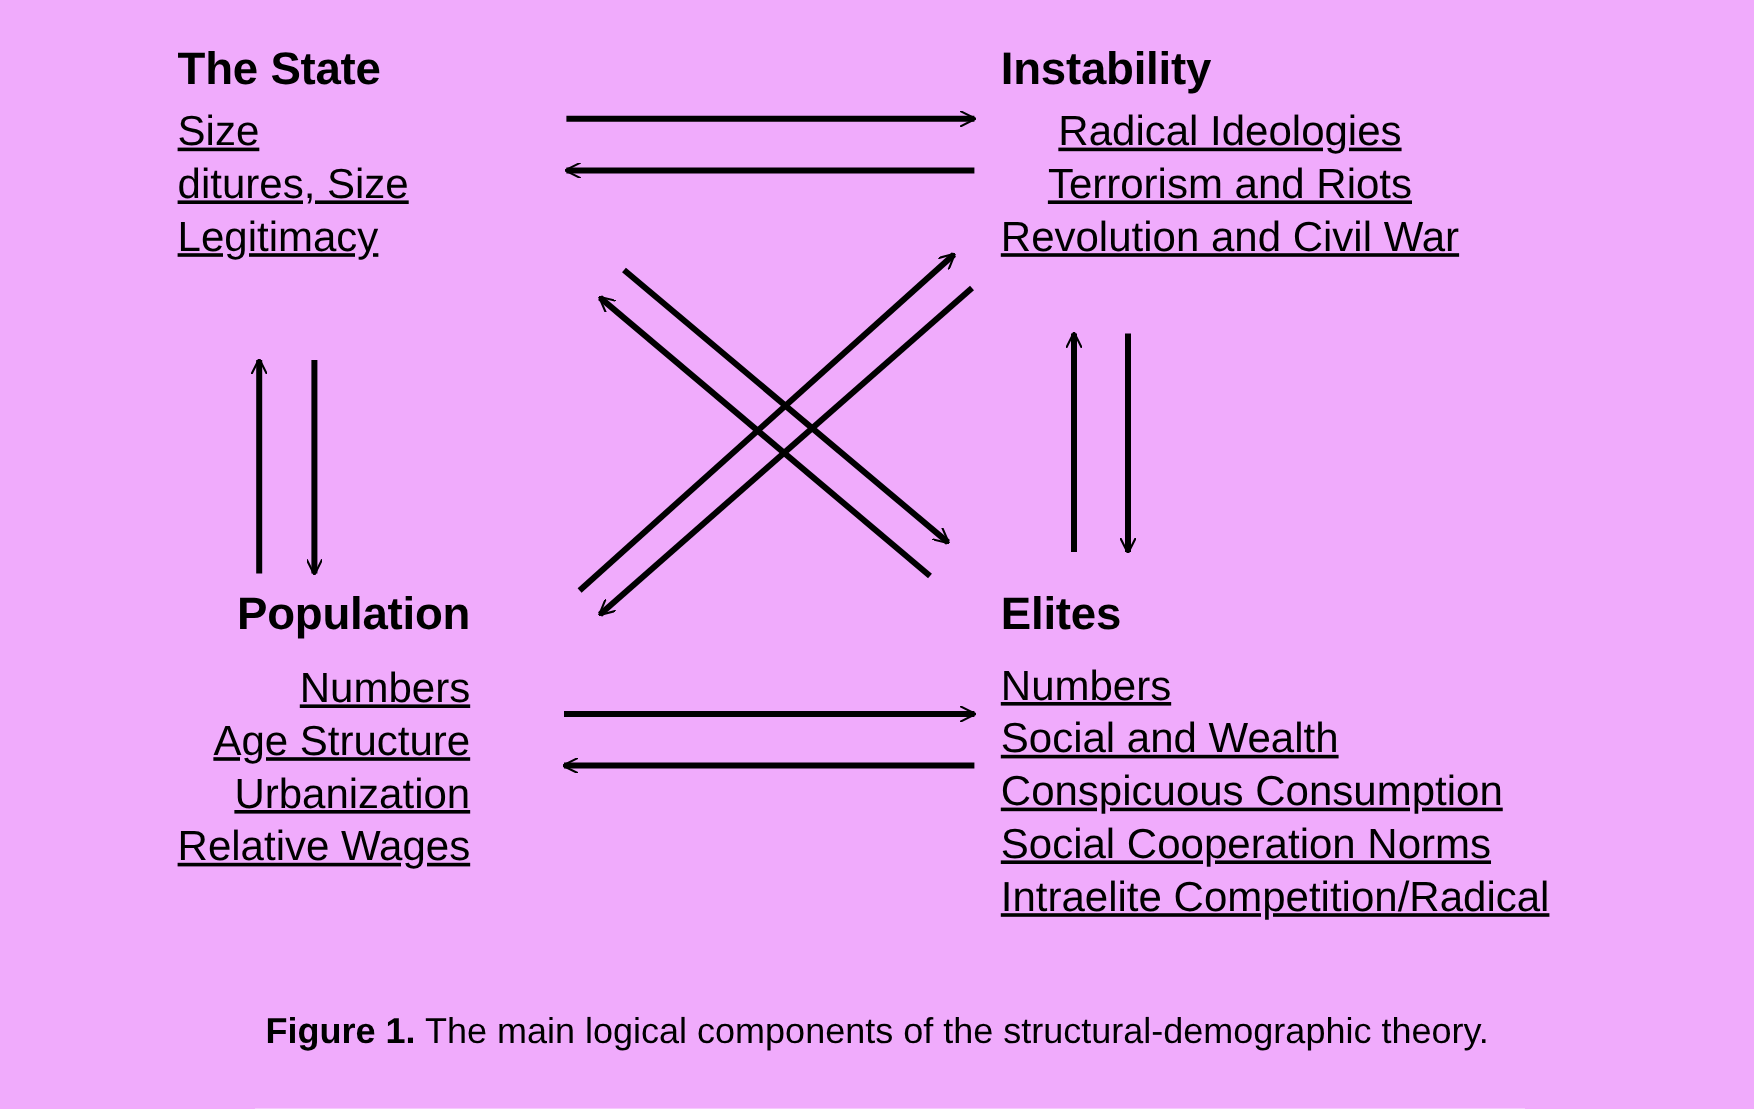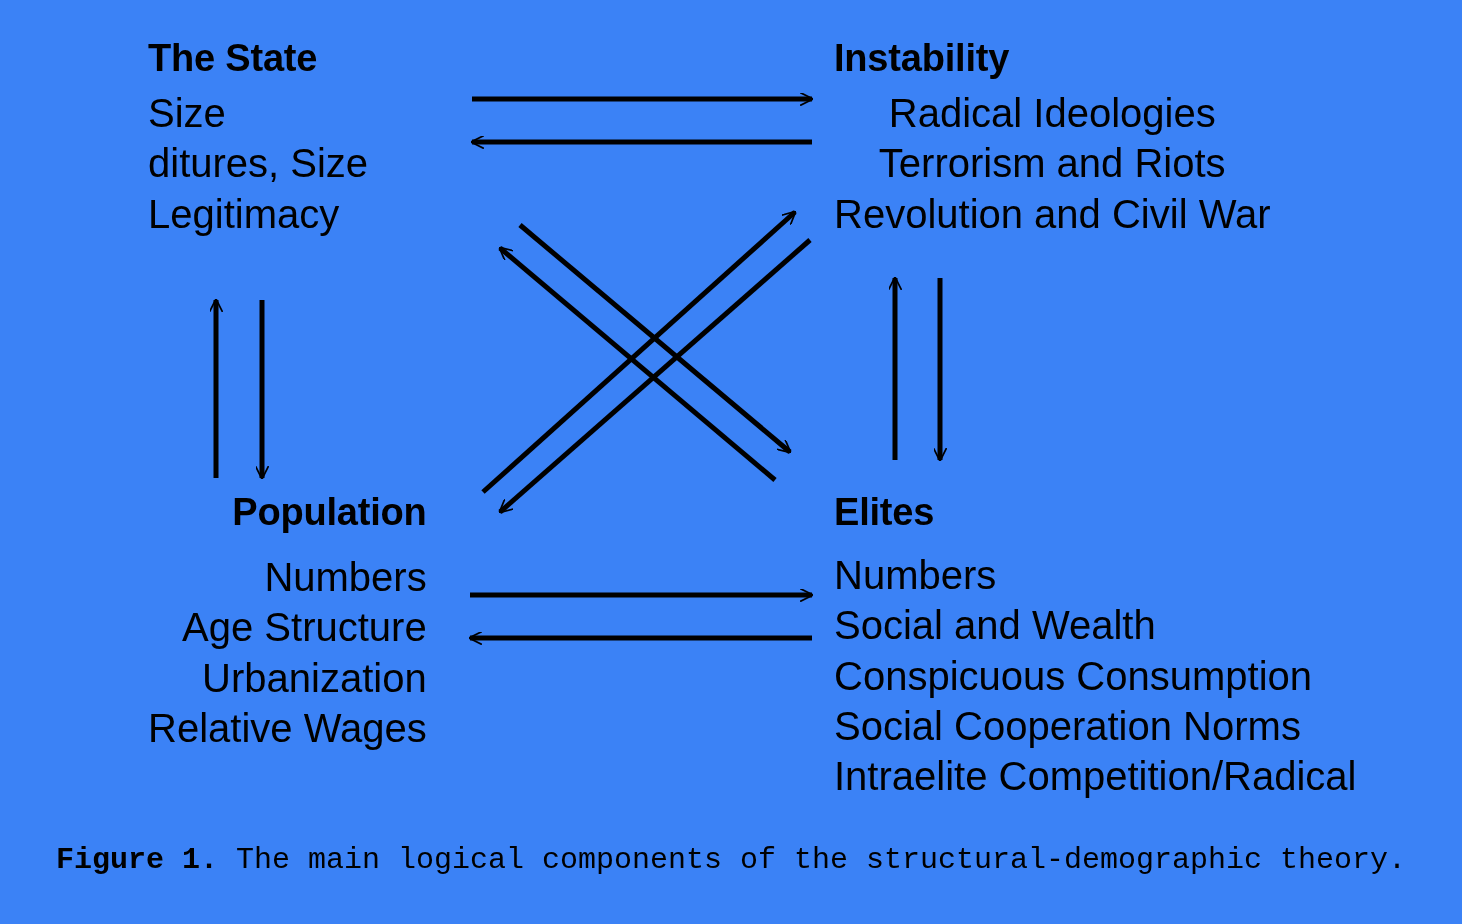--- a/index.html
+++ b/index.html
@@ -4,42 +4,43 @@
 <style>
   html, body {
     margin: 0;
     padding: 0;
     background: #ffffff;
   }
   #page {
     position: relative;
     width: 1462px;
     height: 924px;
-    background: #3b82f6;
+    background: #f0abfc;
     font-family: "Liberation Sans", sans-serif;
     color: #000000;
     overflow: hidden;
   }
   .quadrant {
     position: absolute;
   }
   .q-title {
     font-weight: bold;
     font-size: 38px;
     line-height: 1.1;
     letter-spacing: -0.2px;
     white-space: nowrap;
   }
   .q-items {
     margin-top: 6px;
   }
   .q-item {
-    font-size: 40px;
+    font-size: 35px;
     line-height: 1.26;
     white-space: nowrap;
+    text-decoration: underline;
   }
   
   #state-block   { left: 148px; top: 38px;  }
   #instab-block  { left: 834px; top: 38px;  }
   #pop-block     { left: 148px; top: 492px; text-align: right; }
   #elites-block  { left: 834px; top: 492px; }
 
   #state-block .q-items  { margin-top: 8px; }
   #instab-block .q-items { margin-top: 8px; text-align: center; }
   #pop-block .q-items    { margin-top: 18px; }
@@ -50,21 +51,21 @@
     left: 0; top: 0;
     width: 1462px;
     height: 924px;
   }
   .caption {
     position: absolute;
     left: 0;
     top: 843px;
     width: 1462px;
     text-align: center;
-    font-family: Liberation Mono, monospace;
+    font-family: Liberation Sans, sans-serif;
     font-size: 30px;
     color: #000;
   }
   .caption b { font-weight: bold; }
 </style>
 </head>
 <body>
 
 <div id="page">
 

